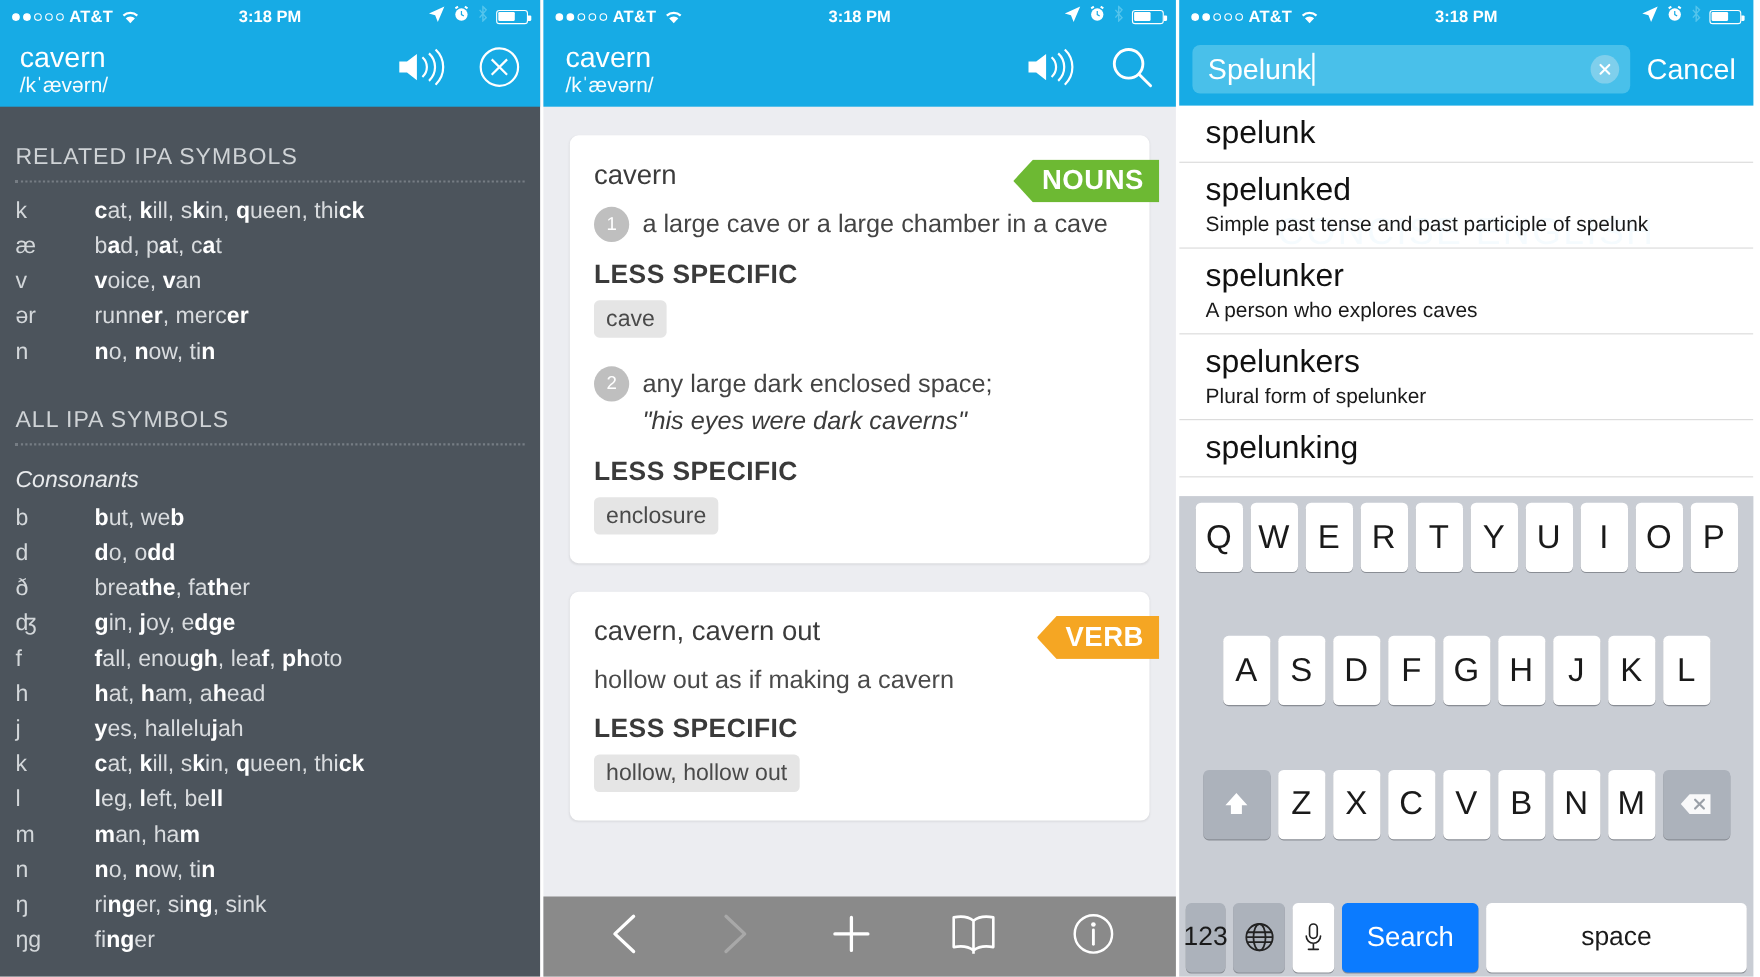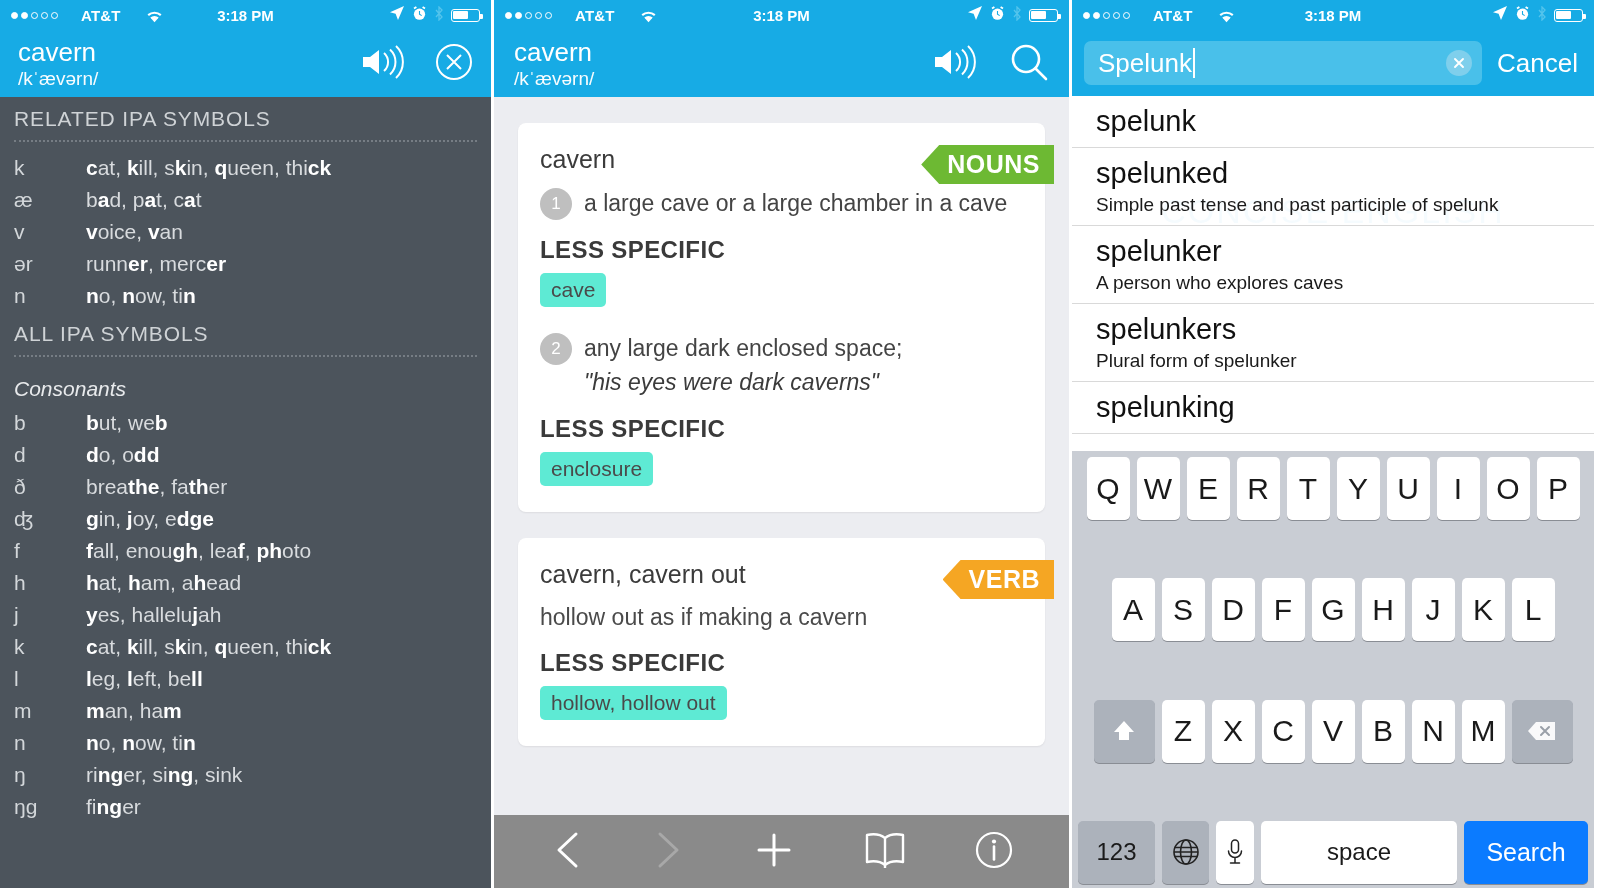--- a/index.html
+++ b/index.html
@@ -11,21 +11,21 @@
   }
   .screens { display: flex; width: 1600px; height: 888px; }
 
   
   .statusbar {
     height: 30px; background: #17ABE5; color: #fff;
     display: flex; align-items: center; padding: 0 11px;
     font-size: 16px; font-weight: bold; position: relative;
     flex: none;
   }
-  .sb-left { display: flex; align-items: center; gap: 23px; }
+  .sb-left { display: flex; align-items: center; gap: 5px; }
   .dots { display: flex; gap: 3px; align-items: center; }
   .dot { width: 7px; height: 7px; border-radius: 50%; border: 1.2px solid #fff; }
   .dot.f { background: #fff; }
   .carrier { font-size: 15px; font-weight: bold; letter-spacing: .2px; }
   .wifi { width: 17px; height: 13px; position: relative; margin-left: 2px; }
   .sb-time {
     position: absolute; left: 0; right: 0; text-align: center;
     font-size: 15px; font-weight: bold; pointer-events: none;
   }
   .sb-right { margin-left: auto; display: flex; align-items: center; gap: 7px; z-index: 2;}
@@ -45,21 +45,21 @@
   .p1-nav {
     background: #17ABE5; height: 67px; display: flex; align-items: center;
     padding: 0 18px; color: #fff; flex: none;
   }
   .p1-word { font-size: 26px; line-height: 30px; font-weight: 400; }
   .p1-ipa { font-size: 19px; line-height: 24px; font-weight: 300; opacity: .97; }
   .p1-actions { margin-left: auto; display: flex; align-items: center; gap: 30px; }
   .ipa-body { flex: 1; overflow: hidden; padding: 0 14px; color: #fff; }
   .sec-head {
     font-size: 21px; letter-spacing: .9px; color: #cfd3d6; font-weight: 300;
-    padding: 10px 0 9px 0;
+    padding: 34px 0 9px 0;
   }
   .dashline { border-bottom: 2px dotted #767d84; margin-bottom: 10px; }
   .subhead { font-size: 21px; font-style: italic; color: #e8eaec; padding: 10px 0 6px 0; }
   .ipa-row { display: flex; font-size: 21px; line-height: 32px; color: #dfe2e4; }
   .ipa-sym { width: 72px; flex: none; font-weight: 300; color: #d3d7da; }
   .ipa-ex { color: #d8dbde; }
   .ipa-ex b { color: #ffffff; font-weight: bold; }
 
   
   .panel2 { width: 581px; height: 888px; display: flex; flex-direction: column;
@@ -92,21 +92,21 @@
     font-size: 17px; display: flex; align-items: center; justify-content: center;
     flex: none; margin-right: 12px; margin-top: 2px;
   }
   .sense-txt { flex: 1; }
   .sense-txt i { font-style: italic; color: #3b3b3b; }
   .lessspec {
     font-size: 24px; font-weight: bold; color: #3a3a3a; letter-spacing: .4px;
     margin: 16px 0 9px 0;
   }
   .chip {
-    display: inline-block; background: #5eead4; color: #4a4a4a;
+    display: inline-block; background: #e5e5e5; color: #4a4a4a;
     border-radius: 5px; padding: 5px 11px; font-size: 21px;
   }
   .verbdef { font-size: 23px; color: #4a4a4a; line-height: 32px; }
   .p2-tabbar {
     height: 73px; background: #8A8A8A; display: flex; align-items: center;
     justify-content: space-around; flex: none; padding: 0 22px;
   }
 
   
   .panel3 { width: 522px; height: 888px; display: flex; flex-direction: column;
@@ -146,21 +146,21 @@
   }
   .kbd-row { display: flex; justify-content: center; gap: 7px; padding: 0 3px; }
   .key {
     background: #fff; border-radius: 5px; box-shadow: 0 1px 0 #898D94;
     height: 63px; width: 43px; display: flex; align-items: center;
     justify-content: center; font-size: 30px; color: #1a1a1a;
   }
   .key.gray { background: #ACB2BB; box-shadow: 0 1px 0 #898D94; width: 61px; }
   .key.space { flex: 1; font-size: 24px; }
   .key.search { background: #0B7BFF; color: #fff; font-size: 25px; width: 124px; }
-  .key.k123 { width: 77px; font-size: 24px; }
+  .key.k123 { width: 36px; font-size: 24px; }
 </style>
 </head>
 <body>
 
 <div class="screens">
 
   <div class="panel1">
 
     <div class="statusbar">
       <div class="sb-left">
@@ -580,18 +580,18 @@
               <ellipse cx="14" cy="14" rx="5.5" ry="12" stroke="#222" stroke-width="1.6" fill="none"></ellipse>
               <path d="M2.5 9.5h23M2.5 18.5h23M2 14h24" stroke="#222" stroke-width="1.6"></path>
             </svg>
         </div>
         <div class="key" style="width:38px">
           <svg width="20" height="28" viewBox="0 0 20 28">
               <rect x="6.5" y="2" width="7" height="13" rx="3.5" stroke="#222" stroke-width="1.5" fill="none"></rect>
               <path d="M3.5 13a6.5 6.5 0 0 0 13 0M10 19.5V25M5.5 25h9" stroke="#222" stroke-width="1.5" fill="none" stroke-linecap="round"></path>
             </svg>
         </div>
+        <div class="key search">Search</div>
         <div class="key space">space</div>
-        <div class="key search">Search</div>
       </div>
     </div>
   </div>
 </div>
 
 </body></html>

